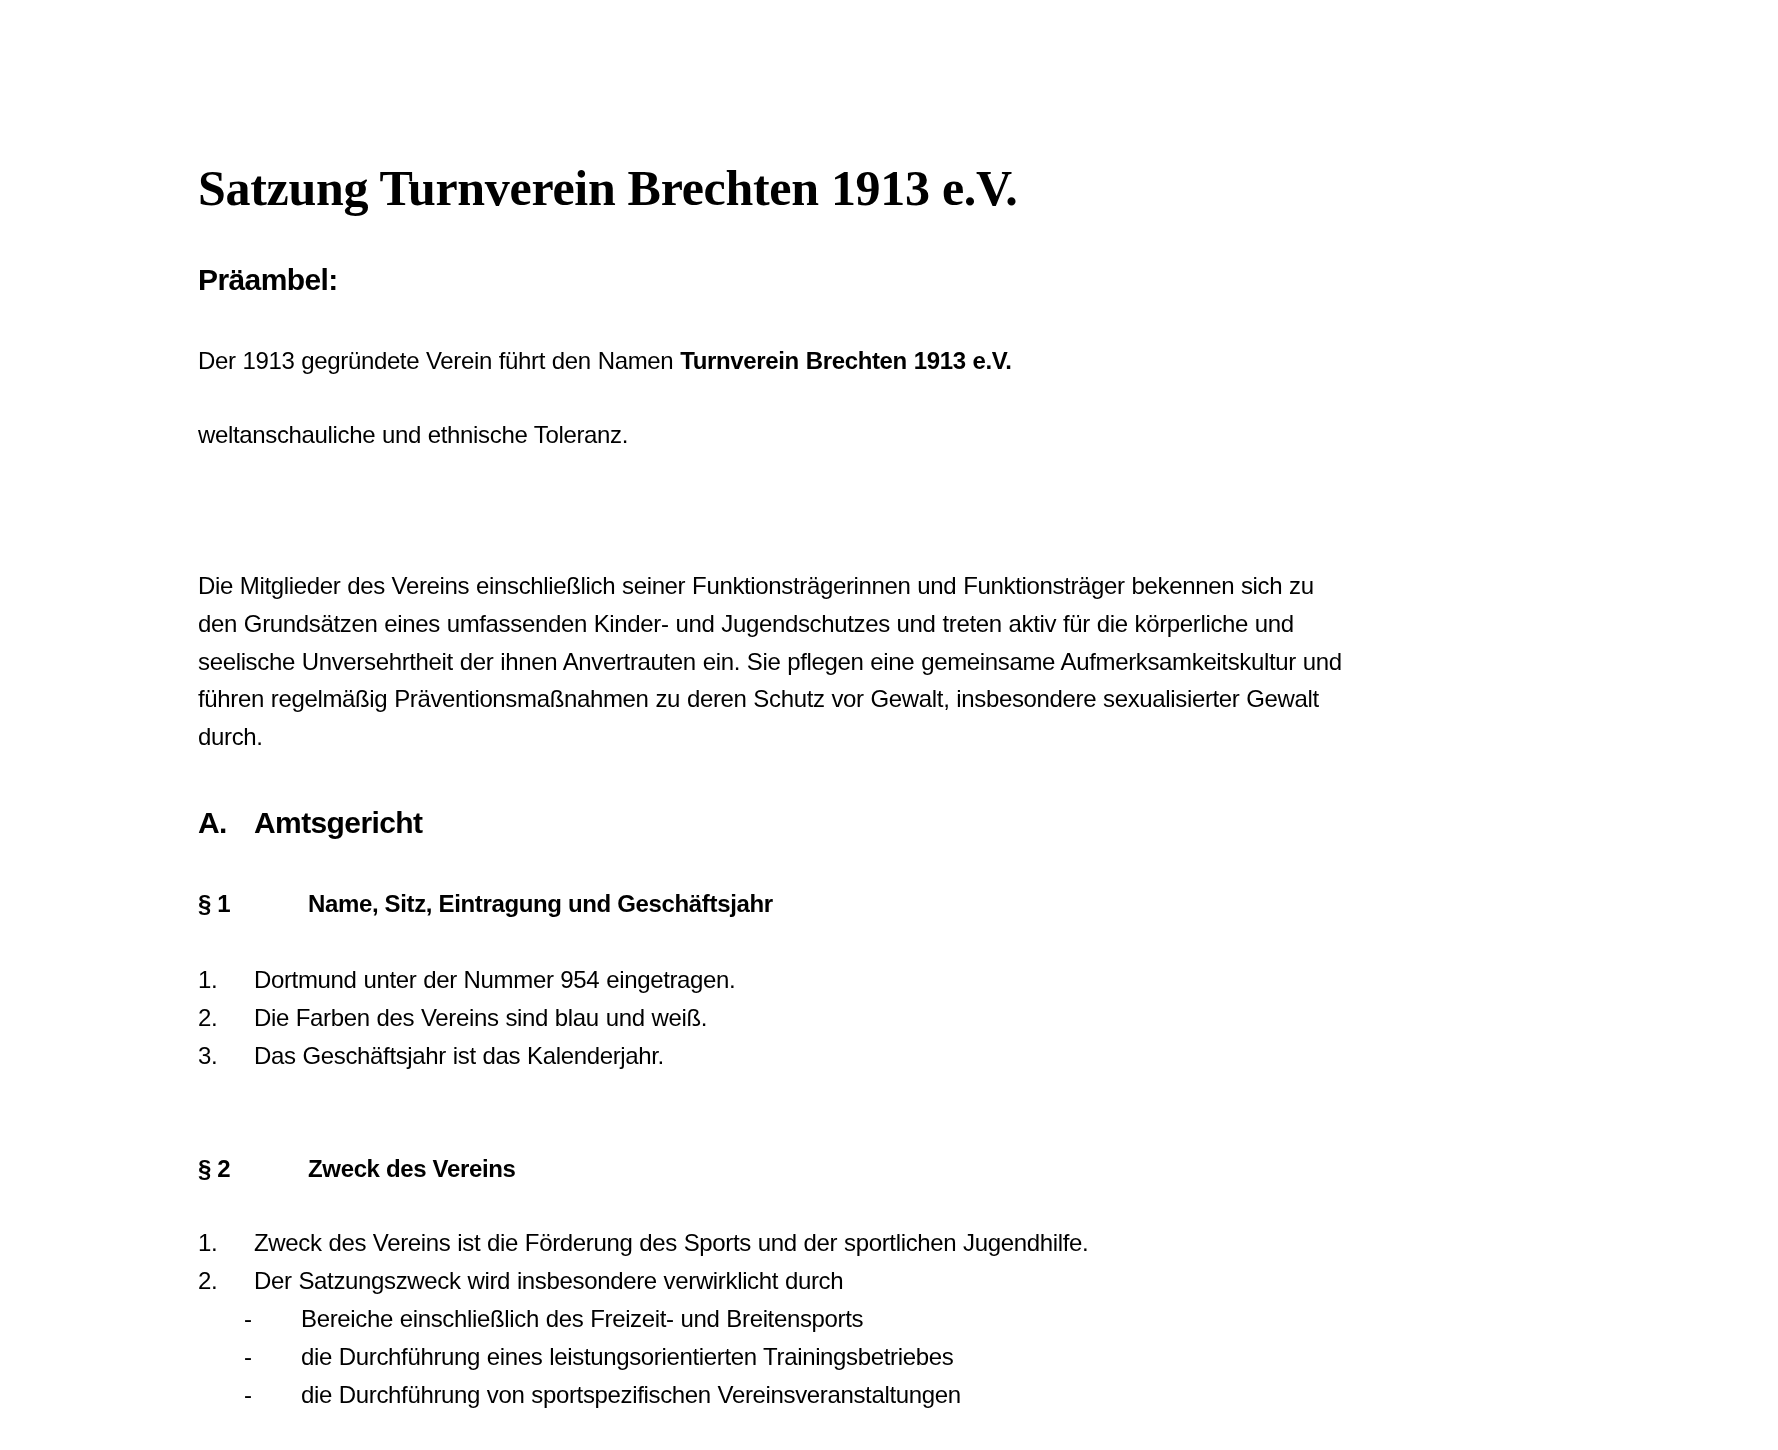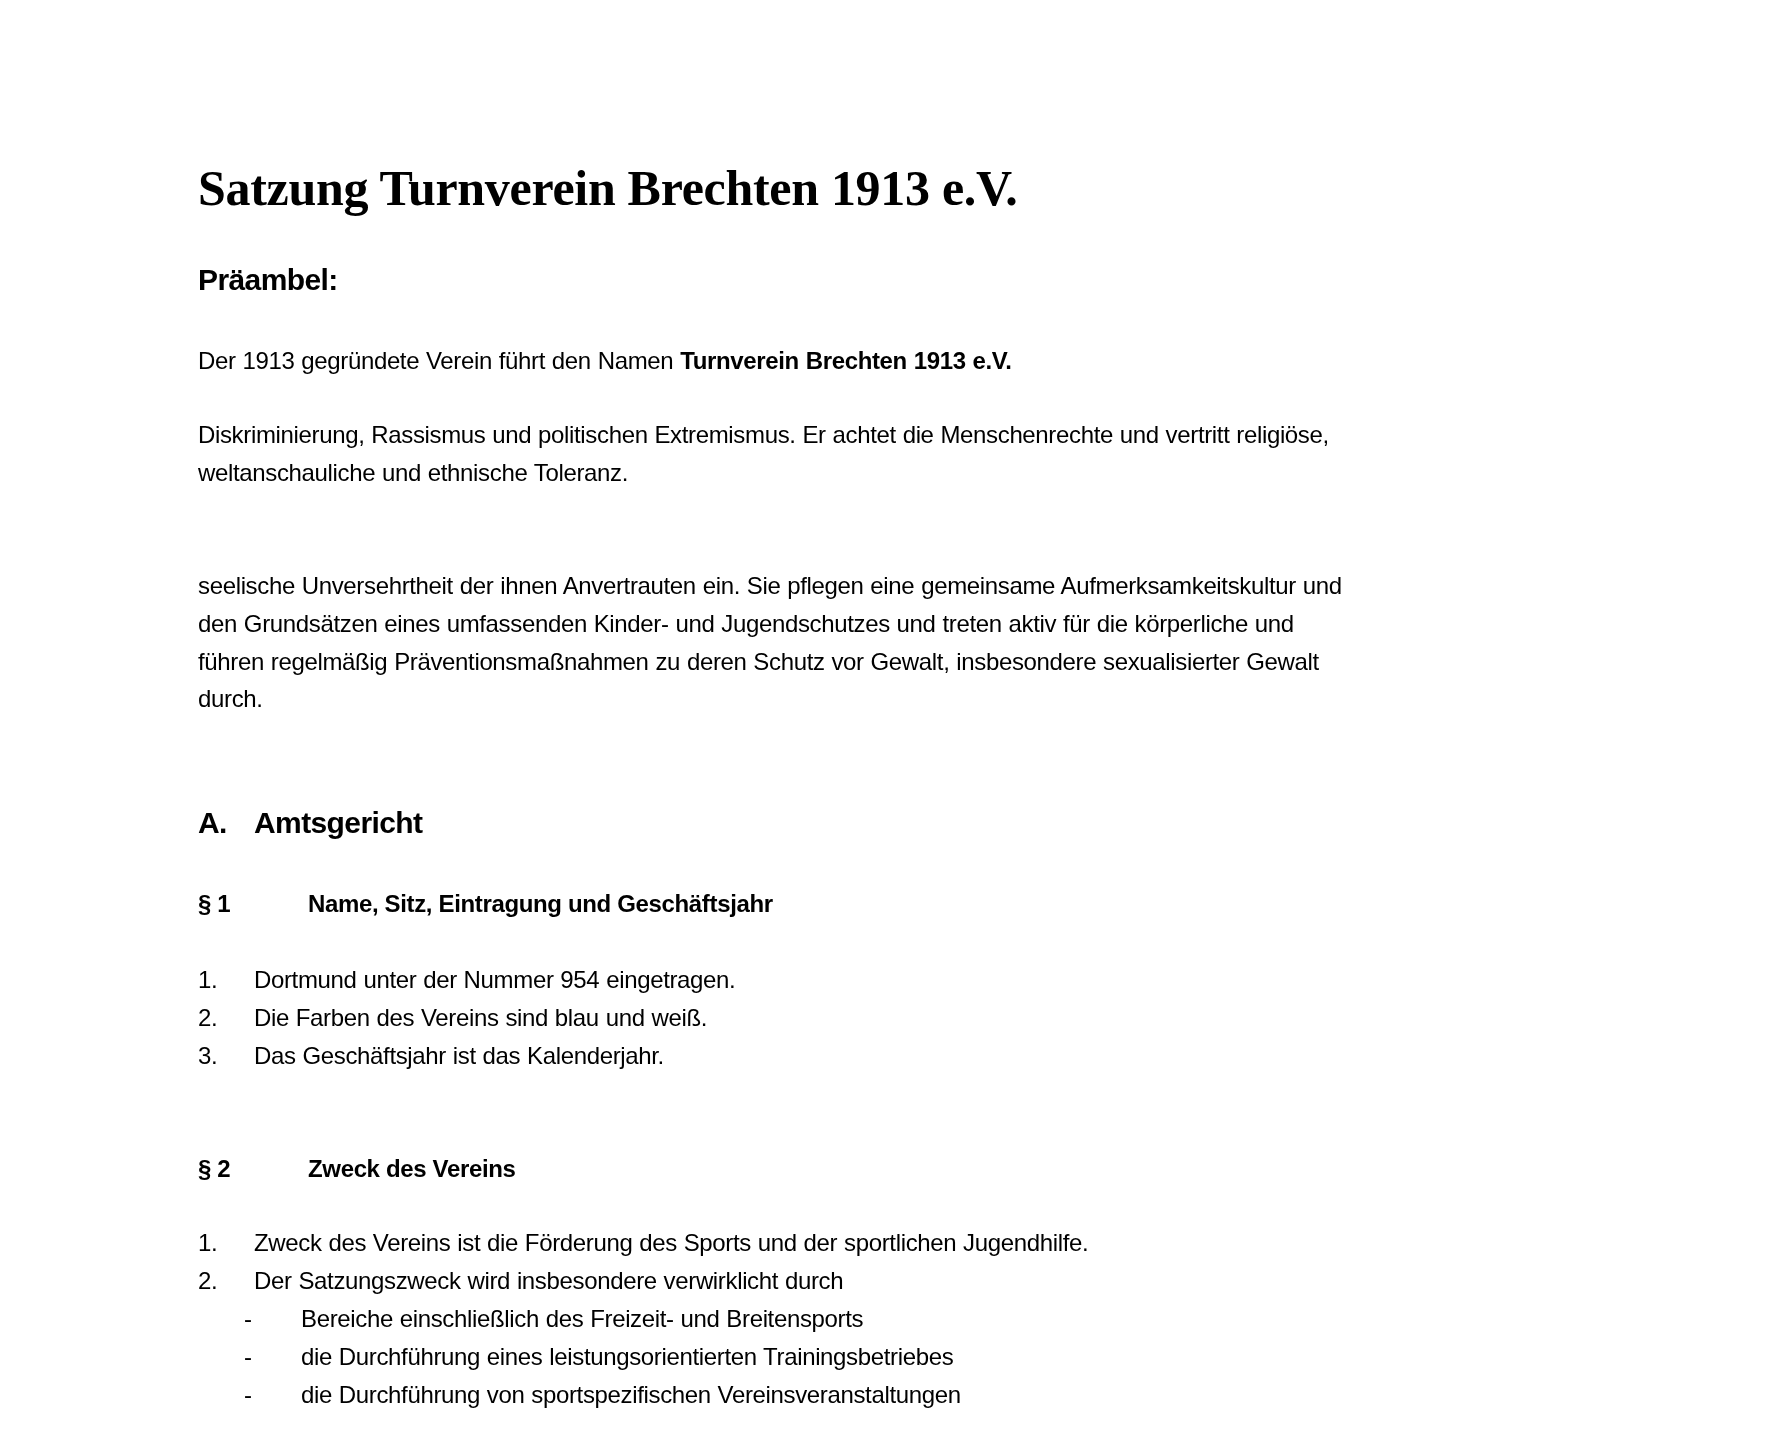--- a/index.html
+++ b/index.html
@@ -149,27 +149,27 @@
 
     <h1 class="title">Satzung Turnverein Brechten 1913 e.V.</h1>
 
     <h2 class="h-preamble">Präambel:</h2>
 
     <p class="para body-text p1">
       <span class="line"><span>Der 1913 gegründete Verein führt den Namen </span><span class="bold">Turnverein Brechten 1913 e.V.</span></span>
     </p>
 
     <p class="para body-text p2">
-      <span class="line">Diskriminierung, Rassismus und politischen Extremismus. Er achtet die Menschenrechte und vertritt religiöse,</span>
       <span class="line">weltanschauliche und ethnische Toleranz.</span>
     </p>
 
     <p class="para body-text p3">
+      <span class="line">Die Mitglieder des Vereins einschließlich seiner Funktionsträgerinnen und Funktionsträger bekennen sich zu</span>
+      <span class="line">den Grundsätzen eines umfassenden Kinder- und Jugendschutzes und treten aktiv für die körperliche und</span>
       <span class="line">seelische Unversehrtheit der ihnen Anvertrauten ein. Sie pflegen eine gemeinsame Aufmerksamkeitskultur und</span>
-      <span class="line">den Grundsätzen eines umfassenden Kinder- und Jugendschutzes und treten aktiv für die körperliche und</span>
       <span class="line">führen regelmäßig Präventionsmaßnahmen zu deren Schutz vor Gewalt, insbesondere sexualisierter Gewalt</span>
       <span class="line">durch.</span>
     </p>
 
     <h2 class="h-section"><span class="letter">A.</span><span>Amtsgericht</span></h2>
 
     <h3 class="h-para s1"><span class="num">§ 1</span><span>Name, Sitz, Eintragung und Geschäftsjahr</span></h3>
 
     <ol class="olist body-text l1">
       <li>

